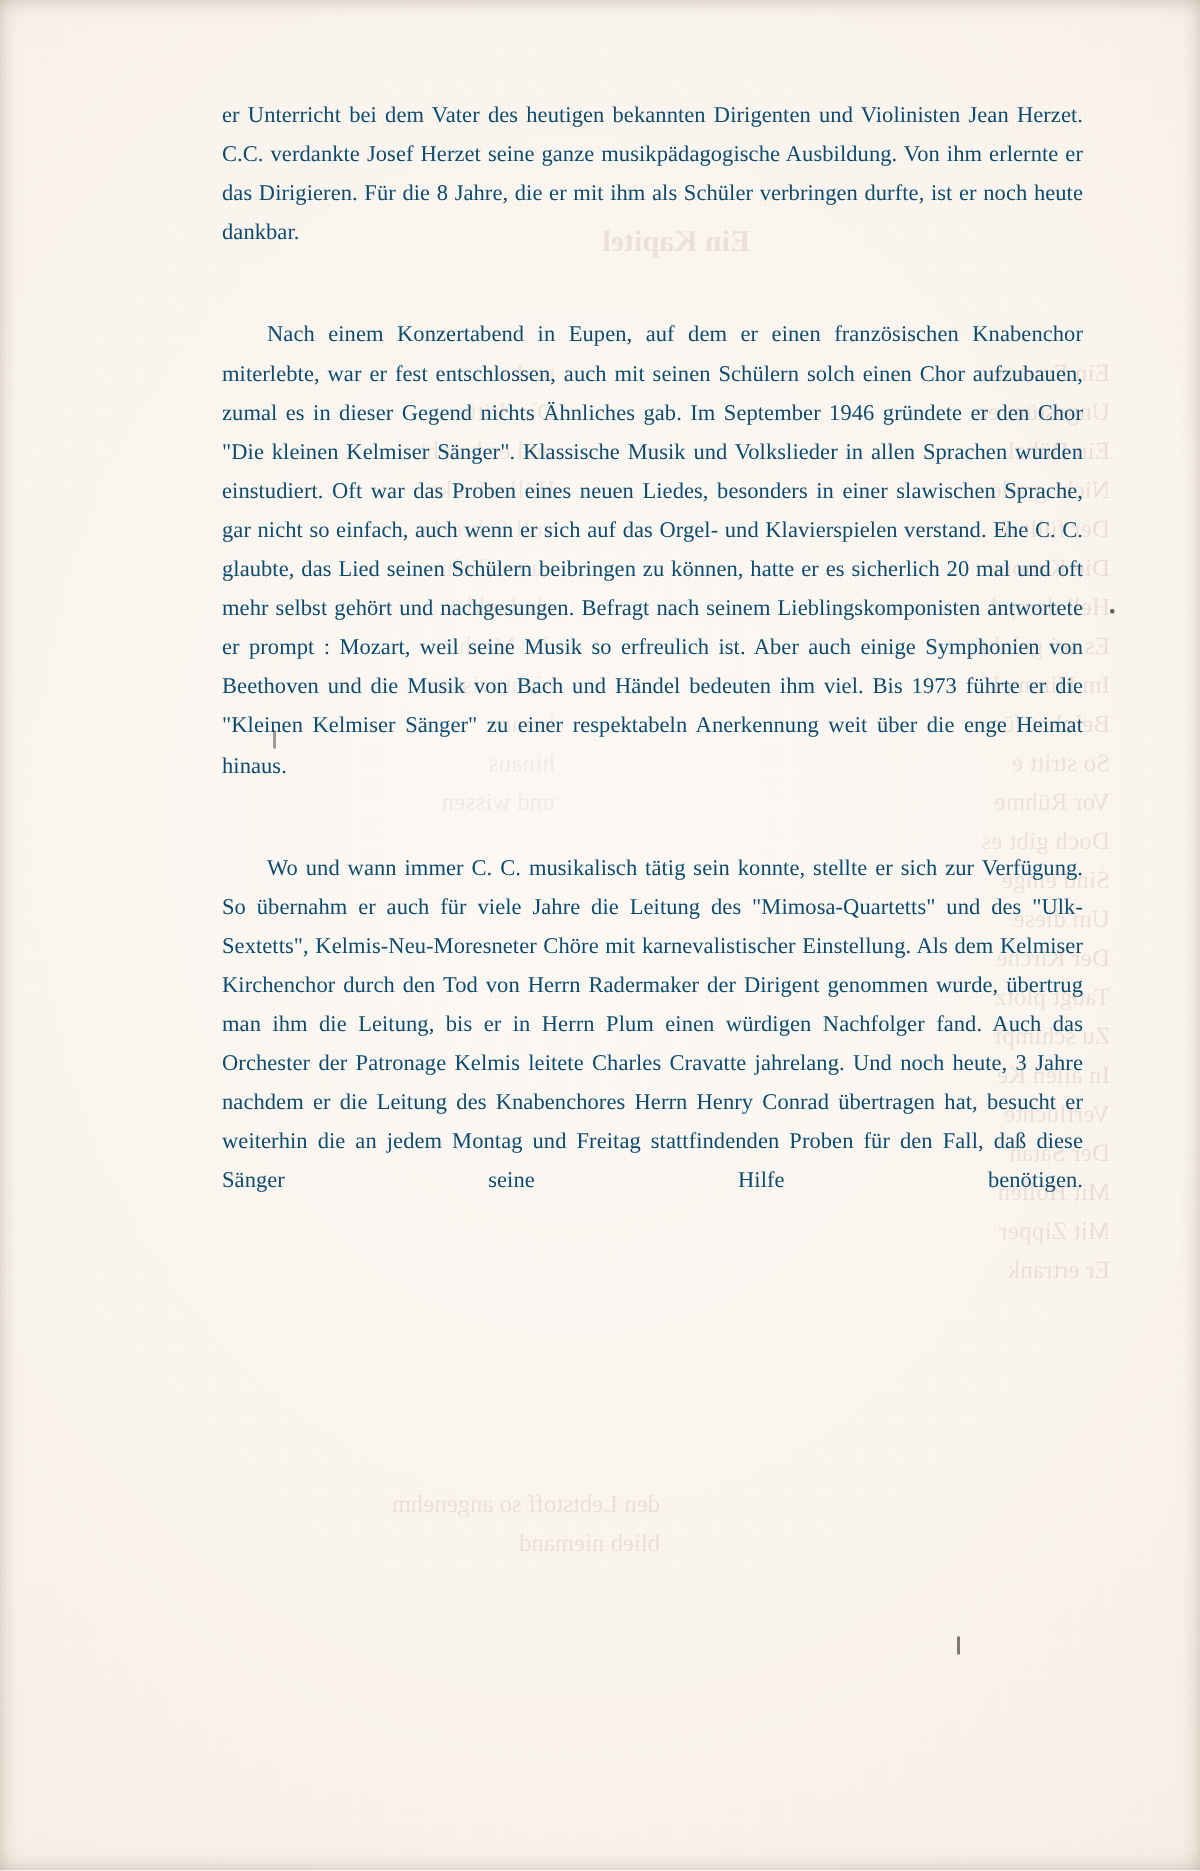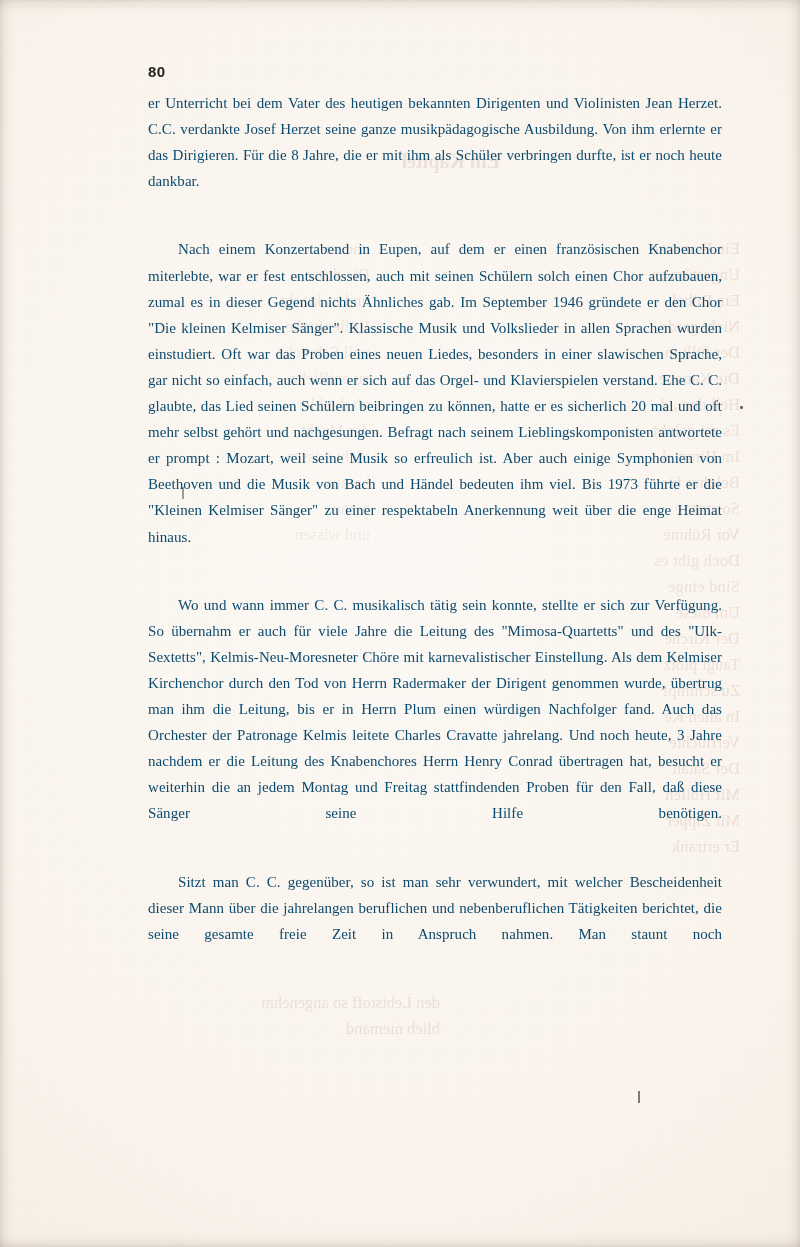--- a/index.html
+++ b/index.html
@@ -166,25 +166,23 @@
 hinaus
 und wissen</div>
     <div id="bleed-foot" style="white-space: pre;">den Lebtstoff so angenehm
 blieb niemand</div>
   </div>
 
   <div id="paper-tint"></div>
   <div id="paper-grain"></div>
 
   <div id="content">
-    <div id="folio">80</div>
     <p class="para">er Unterricht bei dem Vater des heutigen bekannten Dirigenten und Violinisten Jean Herzet. C.C. verdankte Josef Herzet seine ganze musikpädagogische Ausbildung. Von ihm erlernte er das Dirigieren. Für die 8 Jahre, die er mit ihm als Schüler verbringen durfte, ist er noch heute dankbar.</p>
     <p class="para indent">Nach einem Konzertabend in Eupen, auf dem er einen französischen Knabenchor miterlebte, war er fest entschlossen, auch mit seinen Schülern solch einen Chor aufzubauen, zumal es in dieser Gegend nichts Ähnliches gab. Im September 1946 gründete er den Chor "Die kleinen Kelmiser Sänger". Klassische Musik und Volkslieder in allen Sprachen wurden einstudiert. Oft war das Proben eines neuen Liedes, besonders in einer slawischen Sprache, gar nicht so einfach, auch wenn er sich auf das Orgel- und Klavierspielen verstand. Ehe C. C. glaubte, das Lied seinen Schülern beibringen zu können, hatte er es sicherlich 20 mal und oft mehr selbst gehört und nachgesungen. Befragt nach seinem Lieblingskomponisten antwortete er prompt : Mozart, weil seine Musik so erfreulich ist. Aber auch einige Symphonien von Beethoven und die Musik von Bach und Händel bedeuten ihm viel. Bis 1973 führte er die "Kleinen Kelmiser Sänger" zu einer respektabeln Anerkennung weit über die enge Heimat hinaus.</p>
     <p class="para indent">Wo und wann immer C. C. musikalisch tätig sein konnte, stellte er sich zur Verfügung. So übernahm er auch für viele Jahre die Leitung des "Mimosa-Quartetts" und des "Ulk-Sextetts", Kelmis-Neu-Moresneter Chöre mit karnevalistischer Einstellung. Als dem Kelmiser Kirchenchor durch den Tod von Herrn Radermaker der Dirigent genommen wurde, übertrug man ihm die Leitung, bis er in Herrn Plum einen würdigen Nachfolger fand. Auch das Orchester der Patronage Kelmis leitete Charles Cravatte jahrelang. Und noch heute, 3 Jahre nachdem er die Leitung des Knabenchores Herrn Henry Conrad übertragen hat, besucht er weiterhin die an jedem Montag und Freitag stattfindenden Proben für den Fall, daß diese Sänger seine Hilfe benötigen.</p>
-    <p class="para indent">Sitzt man C. C. gegenüber, so ist man sehr verwundert, mit welcher Bescheidenheit dieser Mann über die jahrelangen beruflichen und nebenberuflichen Tätigkeiten berichtet, die seine gesamte freie Zeit in Anspruch nahmen. Man staunt noch</p>
   </div>
 
   <div class="artifact" id="dot-right-margin"></div>
   <div class="artifact" id="tick-berichtet"></div>
   <div class="artifact" id="smudge-glaubte"></div>
 
   <div id="edge-shadow"></div>
 </div>
 
 </body></html>

